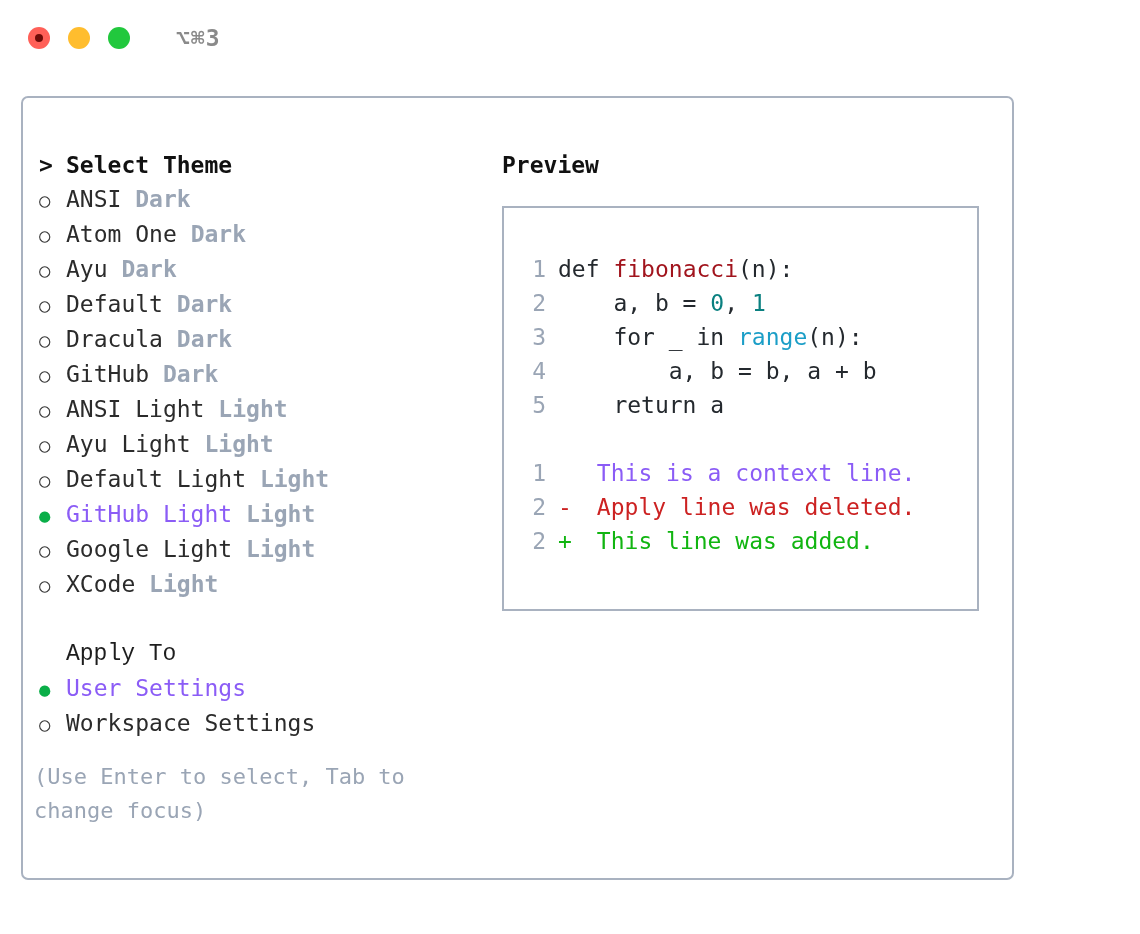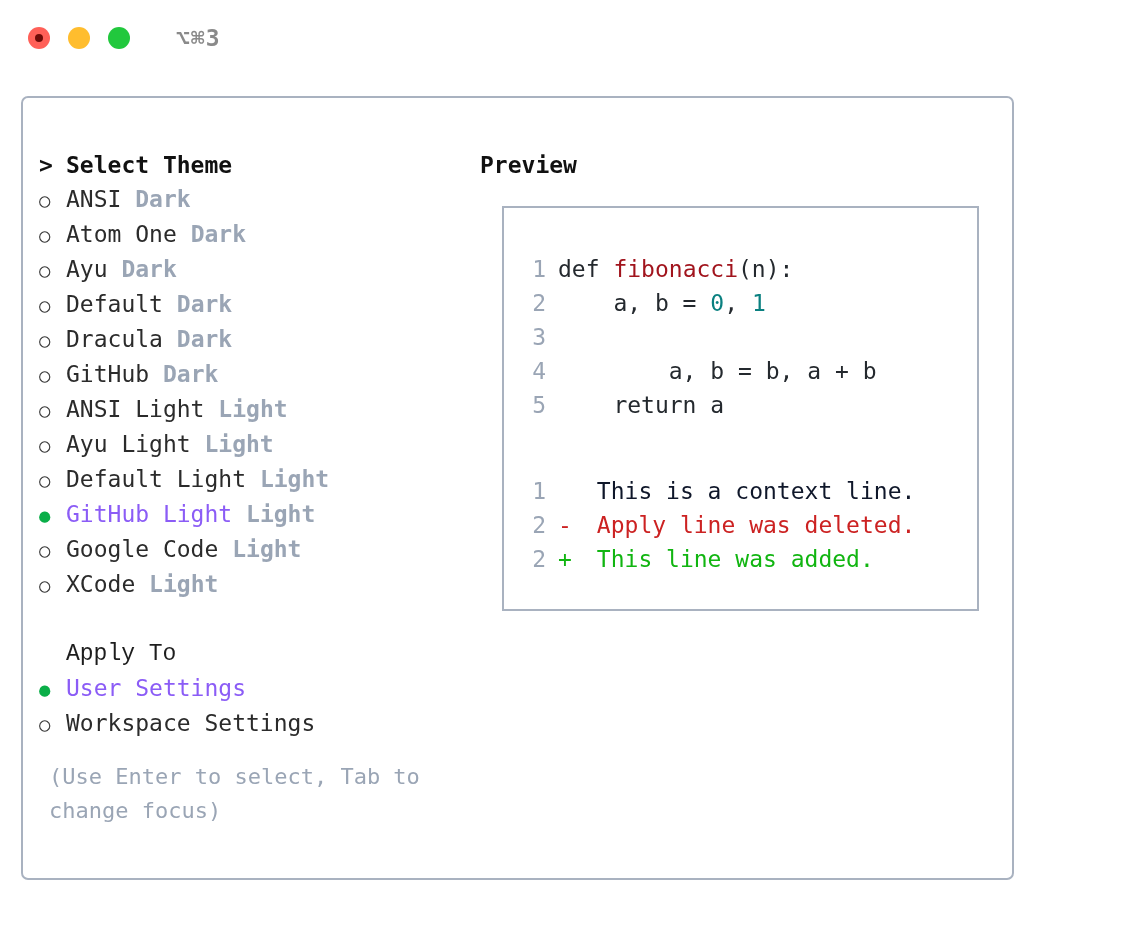--- a/index.html
+++ b/index.html
@@ -155,32 +155,32 @@
     align-items: baseline;
     color: #1d1d1d;
   }
   .subheading-row .bullet { color: transparent; }
   .subheading-text { color: #1d1d1d; font-family: Liberation Mono, monospace; }
 
   .spacer-row { height: 34px; }
 
   #hint-block {
     position: absolute;
-    left: 26px;
+    left: 11px;
     top: 662px;
     width: 420px;
     font-size: 22px;
     line-height: 34px;
     color: #9aa5b5;
   }
 
   
   #right-col {
     position: absolute;
-    left: 457px;
+    left: 479px;
     top: 50px;
     width: 500px;
   }
   #preview-title {
     font-size: 23px;
     font-weight: 700;
     color: #111111;
     line-height: 34px;
     white-space: pre;
   }
@@ -224,21 +224,21 @@
   .tok-builtin { color: #1b9ec7; }
   .tok-plain   { color: #24292e; }
 
   .diff-gap { height: 34px; }
 
   .diff-mark {
     display: inline-block;
     width: 25px;
     flex: 0 0 25px;
   }
-  .diff-ctx  { color: #0f172a; margin-top: 18px; }
+  .diff-ctx  { color: #8b5cf6; }
   .diff-del  { color: #cc2222; }
   .diff-add  { color: #11b511; }
 </style>
 </head>
 <body>
 
 <div id="app-window">
 
   <div id="titlebar">
     <div class="traffic-lights">
@@ -263,21 +263,21 @@
             <div class="opt-row"><span class="bullet">○</span><span class="opt-label">ANSI</span><span> </span><span class="opt-badge">Dark</span></div>
             <div class="opt-row"><span class="bullet">○</span><span class="opt-label">Atom One</span><span> </span><span class="opt-badge">Dark</span></div>
             <div class="opt-row"><span class="bullet">○</span><span class="opt-label">Ayu</span><span> </span><span class="opt-badge">Dark</span></div>
             <div class="opt-row"><span class="bullet">○</span><span class="opt-label">Default</span><span> </span><span class="opt-badge">Dark</span></div>
             <div class="opt-row"><span class="bullet">○</span><span class="opt-label">Dracula</span><span> </span><span class="opt-badge">Dark</span></div>
             <div class="opt-row"><span class="bullet">○</span><span class="opt-label">GitHub</span><span> </span><span class="opt-badge">Dark</span></div>
             <div class="opt-row"><span class="bullet">○</span><span class="opt-label">ANSI Light</span><span> </span><span class="opt-badge">Light</span></div>
             <div class="opt-row"><span class="bullet">○</span><span class="opt-label">Ayu Light</span><span> </span><span class="opt-badge">Light</span></div>
             <div class="opt-row"><span class="bullet">○</span><span class="opt-label">Default Light</span><span> </span><span class="opt-badge">Light</span></div>
             <div class="opt-row selected"><span class="bullet sel">●</span><span class="opt-label">GitHub Light</span><span> </span><span class="opt-badge">Light</span></div>
-            <div class="opt-row"><span class="bullet">○</span><span class="opt-label">Google Code</span><span> </span><span class="opt-badge">Light</span></div>
+            <div class="opt-row"><span class="bullet">○</span><span class="opt-label">Google Light</span><span> </span><span class="opt-badge">Light</span></div>
             <div class="opt-row"><span class="bullet">○</span><span class="opt-label">XCode</span><span> </span><span class="opt-badge">Light</span></div>
           </div>
 
         <div class="spacer-row"></div>
 
         <div class="subheading-row">
           <span class="bullet">○</span>
           <span class="subheading-text">Apply To</span>
         </div>
 
@@ -292,21 +292,21 @@
 
       <div id="right-col">
         <div id="preview-title">Preview</div>
       </div>
 
       <div id="preview-box">
         <div id="code-area">
           <div id="code-lines">
               <div class="code-line"><span class="lineno">1</span><span class="code-text"><span class="tok-plain">def </span><span class="tok-fn">fibonacci</span><span class="tok-plain">(n):</span></span></div>
               <div class="code-line"><span class="lineno">2</span><span class="code-text"><span class="tok-plain">    a, b = </span><span class="tok-num">0</span><span class="tok-plain">, </span><span class="tok-num">1</span></span></div>
-              <div class="code-line"><span class="lineno">3</span></div>
+              <div class="code-line"><span class="lineno">3</span><span class="code-text"><span class="tok-plain">    for _ in </span><span class="tok-builtin">range</span><span class="tok-plain">(n):</span></span></div>
               <div class="code-line"><span class="lineno">4</span><span class="code-text"><span class="tok-plain">        a, b = b, a + b</span></span></div>
               <div class="code-line"><span class="lineno">5</span><span class="code-text"><span class="tok-plain">    return a</span></span></div>
             </div>
           <div class="diff-gap"></div>
           <div id="diff-lines">
               <div class="code-line"><span class="lineno">1</span><span class="diff-mark diff-ctx"> </span><span class="diff-ctx"> This is a context line.</span></div>
               <div class="code-line"><span class="lineno">2</span><span class="diff-mark diff-del">-</span><span class="diff-del"> Apply line was deleted.</span></div>
               <div class="code-line"><span class="lineno">2</span><span class="diff-mark diff-add">+</span><span class="diff-add"> This line was added.</span></div>
             </div>
         </div>

